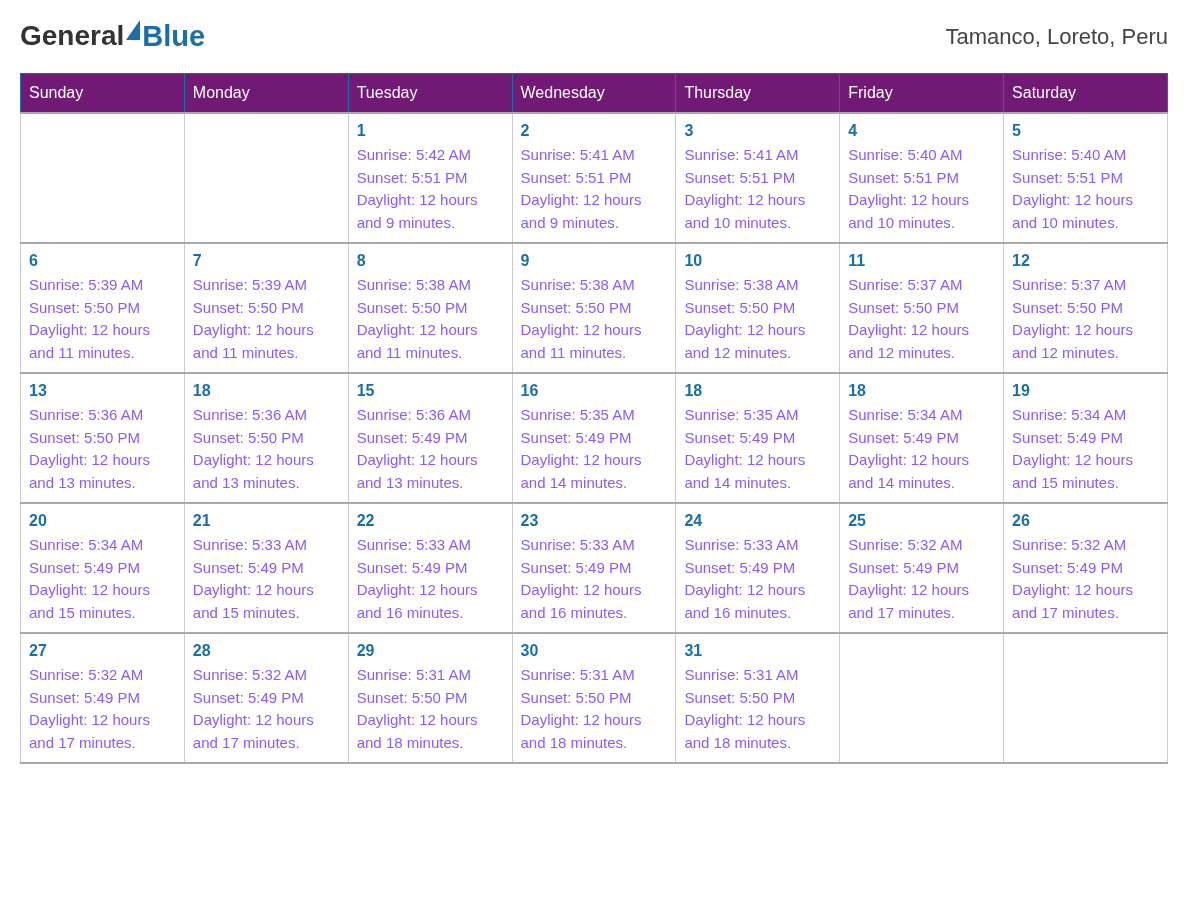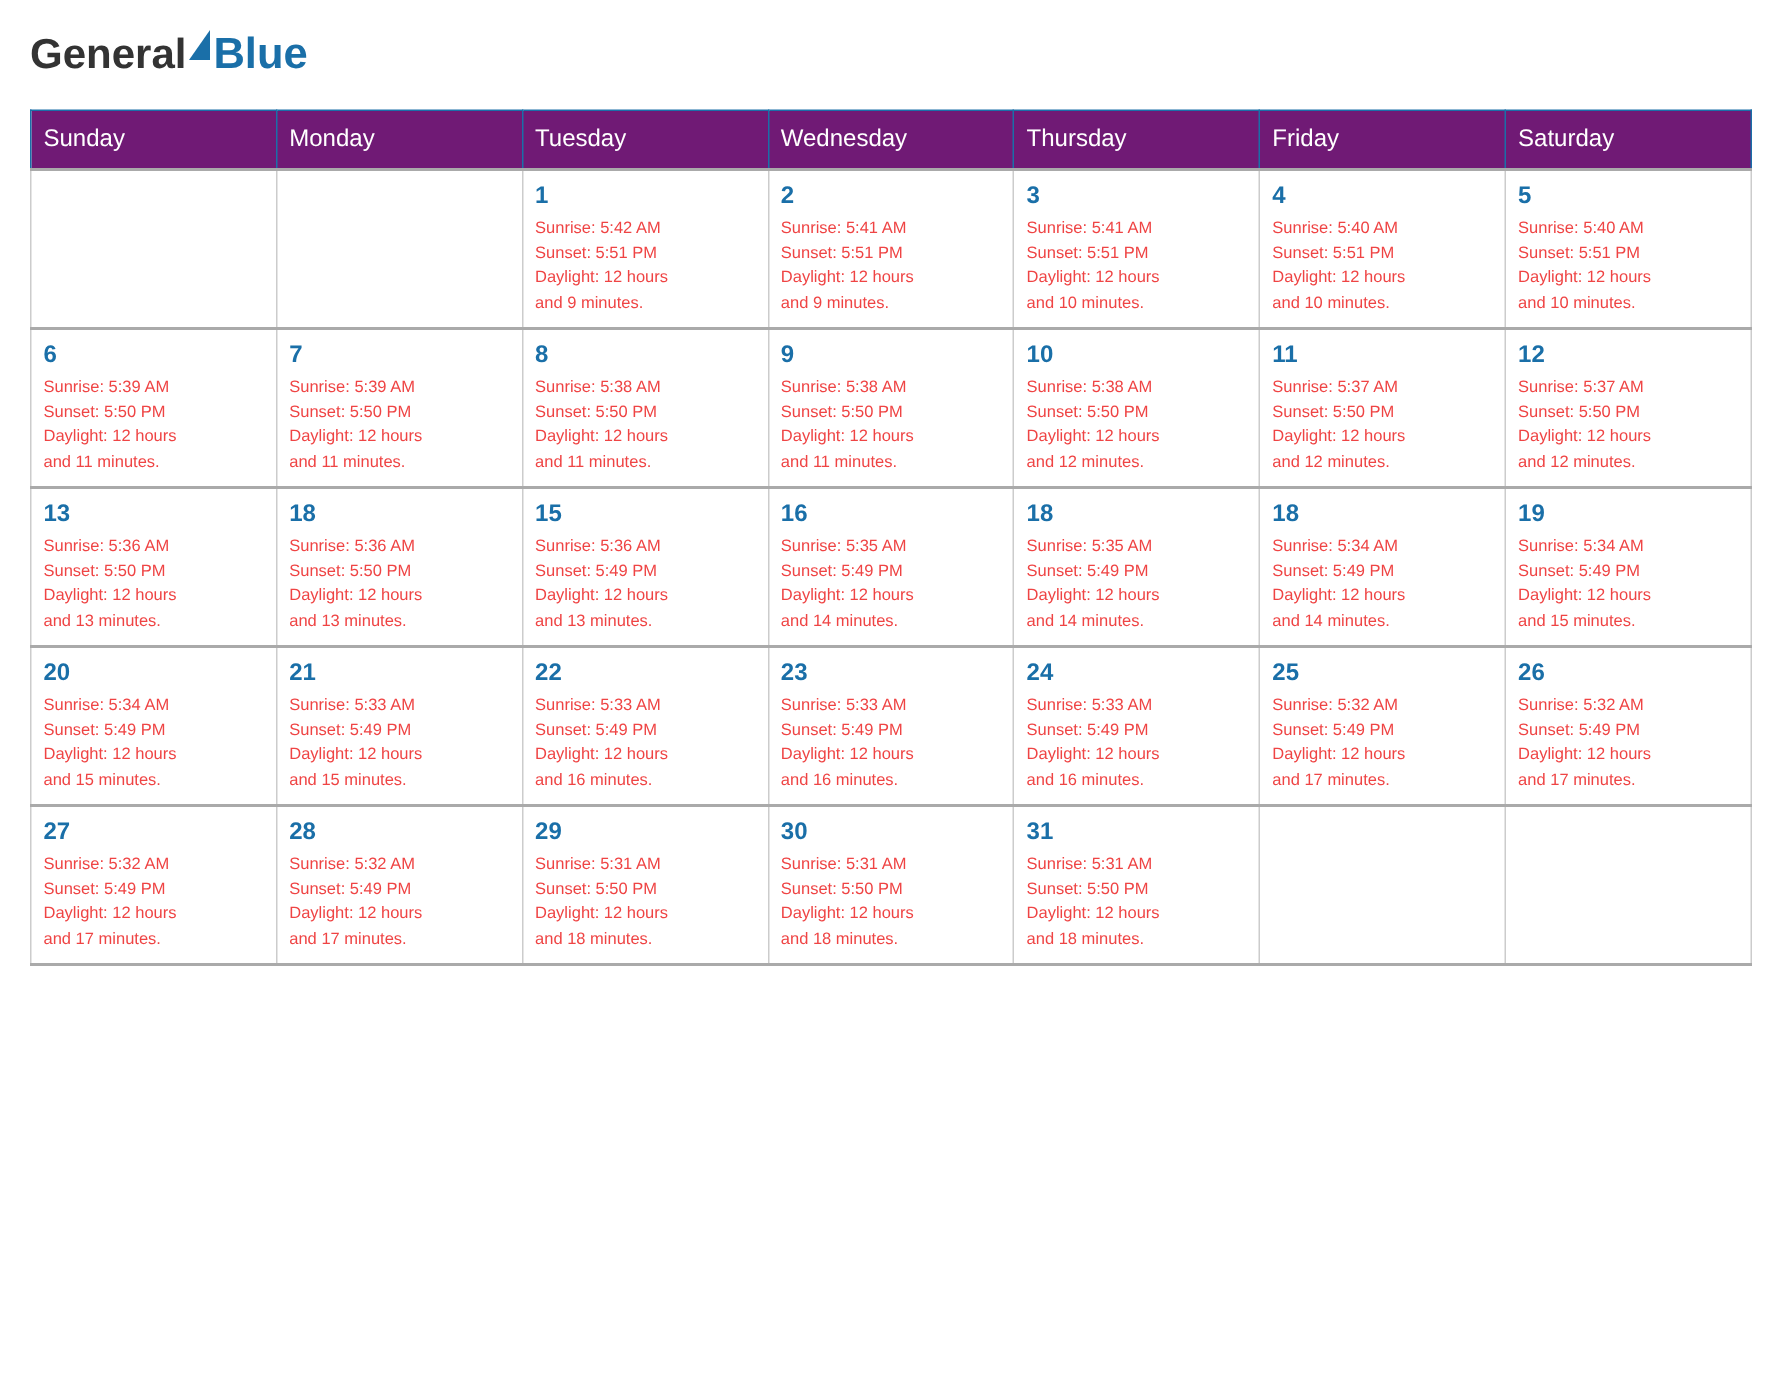--- a/index.html
+++ b/index.html
@@ -78,41 +78,42 @@
       font-size: 13px;
       color: #222;
     }
     .day-number {
       font-size: 16px;
       color: #1a6fa8;
       font-weight: bold;
       margin-bottom: 4px;
     }
     .day-info {
-      font-size: 11px;
-      color: #ef4444;
+      font-size: 15px;
+      color: #8b5cf6;
       line-height: 1.5;
     }
     .empty-cell {
       background: #fff;
     }
     tr { border-bottom: 2px solid #aaa; }
   </style>
 </head>
 <body>
 
 <div class="header">
   <div class="logo">
     <div class="logo-text">
       <span class="logo-general">General</span>
       <span class="logo-triangle"></span>
       <span class="logo-blue">Blue</span>
     </div>
   </div>
   <div class="title-section">
+    <div class="location-title">Tamanco, Loreto, Peru</div>
   </div>
 </div>
 
 <table class="calendar">
   <thead>
     <tr>
     <th>Sunday</th>
         <th>Monday</th>
         <th>Tuesday</th>
         <th>Wednesday</th>

